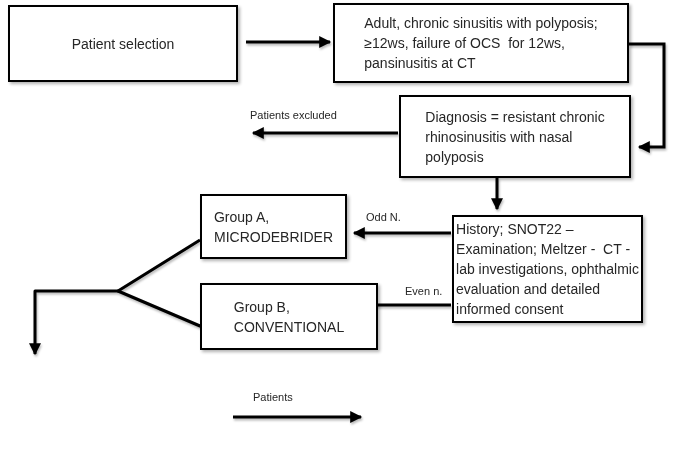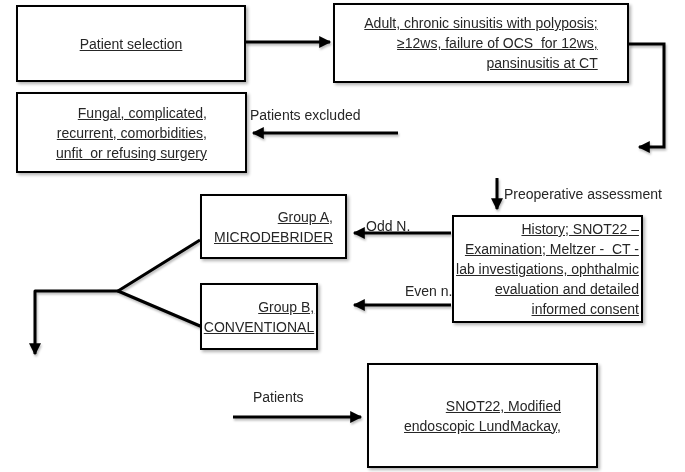--- a/index.html
+++ b/index.html
@@ -18,48 +18,47 @@
     filter: drop-shadow(1px 2px 1px rgba(0,0,0,0.28));
   }
   .box {
     position: absolute;
     box-sizing: border-box;
     border: 2.5px solid #000000;
     background: #ffffff;
     display: flex;
     align-items: center;
     justify-content: center;
-    text-align: right;
+    text-align: left;
     color: #262626;
     font-size: 14px;
     line-height: 20px;
     box-shadow: 2px 2px 3px rgba(0,0,0,0.30);
-    text-decoration: underline;
   }
   .box span { white-space: pre-wrap; }
   .lbl {
     position: absolute;
     color: #262626;
-    font-size: 14px;
+    font-size: 11px;
     line-height: 18px;
     white-space: nowrap;
   }
-  #b-patient   { left: 16px;  top: 5px;   width: 230px; height: 77px;  }
+  #b-patient   { left: 8px;  top: 5px;   width: 230px; height: 77px;  }
   #b-adult     { left: 333px; top: 3px;   width: 296px; height: 80px;  }
   #b-excluded  { left: 16px;  top: 92px;  width: 231px; height: 81px;  }
   #b-diagnosis { left: 399px; top: 95px;  width: 232px; height: 83px;  }
   #b-history   { left: 452px; top: 215px; width: 191px; height: 108px; line-height: 20px; }
   #b-groupa    { left: 200px; top: 194px; width: 147px; height: 65px;  }
-  #b-groupb    { left: 200px; top: 283px; width: 118px; height: 67px;  }
+  #b-groupb    { left: 200px; top: 283px; width: 178px; height: 67px;  }
   #b-followup  { left: 2px;   top: 363px; width: 231px; height: 105px; }
   #b-snot      { left: 367px; top: 363px; width: 231px; height: 105px; }
 
   #l-excluded { left: 250px; top: 106px; }
   #l-preop    { left: 504px; top: 185px; }
-  #l-odd      { left: 366px; top: 208px; margin-top: 9px; }
+  #l-odd      { left: 366px; top: 208px; }
   #l-even     { left: 370px; top: 282px; margin-left: 35px; }
   #l-incl     { left: 253px; top: 388px; }
 </style>
 </head>
 <body>
 
 <div class="canvas">
 
   <svg class="connectors" viewBox="0 0 685 472" xmlns="http://www.w3.org/2000/svg">
     <defs>
@@ -83,50 +82,45 @@
   <div class="box" id="b-patient">
     <span>Patient selection</span>
   </div>
 
   <div class="box" id="b-adult">
     <span>Adult, chronic sinusitis with polyposis;
 ≥12ws, failure of OCS  for 12ws,
 pansinusitis at CT</span>
   </div>
 
-  <div class="box" id="b-excluded">
-    <span>Fungal, complicated,
-recurrent, comorbidities,
-unfit  or refusing surgery</span>
+
+  <div class="box" id="b-diagnosis">
+    <span>Diagnosis = resistant chronic
+rhinosinusitis with nasal
+polyposis</span>
   </div>
-
 
   <div class="box" id="b-history">
     <span>History; SNOT22 –
 Examination; Meltzer -  CT -
 lab investigations, ophthalmic
 evaluation and detailed
 informed consent</span>
   </div>
 
   <div class="box" id="b-groupa">
     <span>Group A,
 MICRODEBRIDER</span>
   </div>
 
   <div class="box" id="b-groupb">
     <span>Group B,
 CONVENTIONAL</span>
   </div>
 
 
-  <div class="box" id="b-snot">
-    <span>SNOT22, Modified
-endoscopic LundMackay,</span>
-  </div>
 
   <div class="lbl" id="l-excluded">Patients excluded</div>
-  <div class="lbl" id="l-preop">Preoperative assessment</div>
   <div class="lbl" id="l-odd">Odd N.</div>
   <div class="lbl" id="l-even">Even n.</div>
   <div class="lbl" id="l-incl">Patients</div>
 
 </div>
 
 </body></html>

